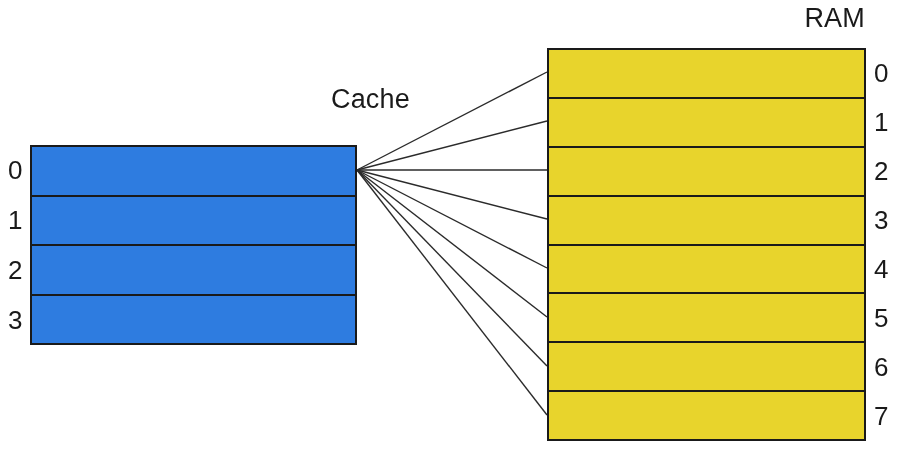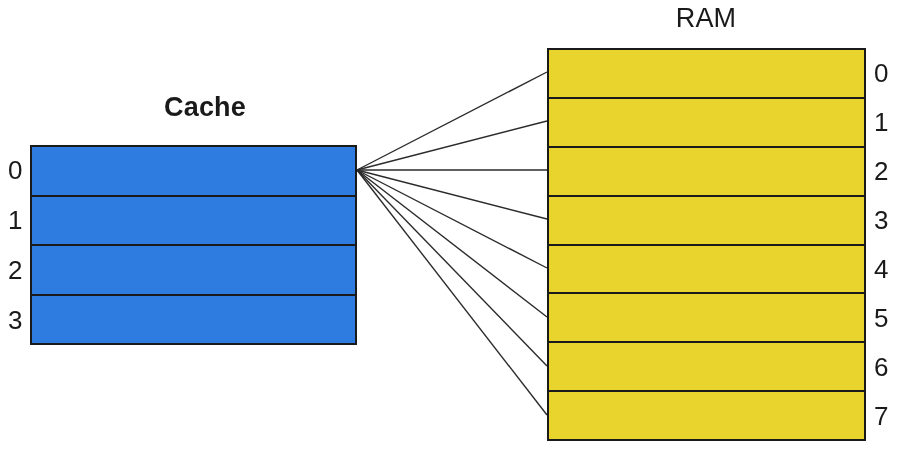--- a/index.html
+++ b/index.html
@@ -20,28 +20,27 @@
     overflow: hidden;
   }
 
   
   .title {
     position: absolute;
     font-size: 27px;
     color: #1a1a1a;
     font-weight: 400;
     white-space: nowrap;
-    text-align: center;
+    text-align: right;
     letter-spacing: 0.2px;
   }
   #cache-title {
     left: 0;
-    top: 92px;
+    top: 84px;
     width: 410px;
-    font-weight: bold;
   }
   #ram-title {
     left: 547px;
     top: 3px;
     width: 318px;
   }
 
   
   .block {
     position: absolute;

